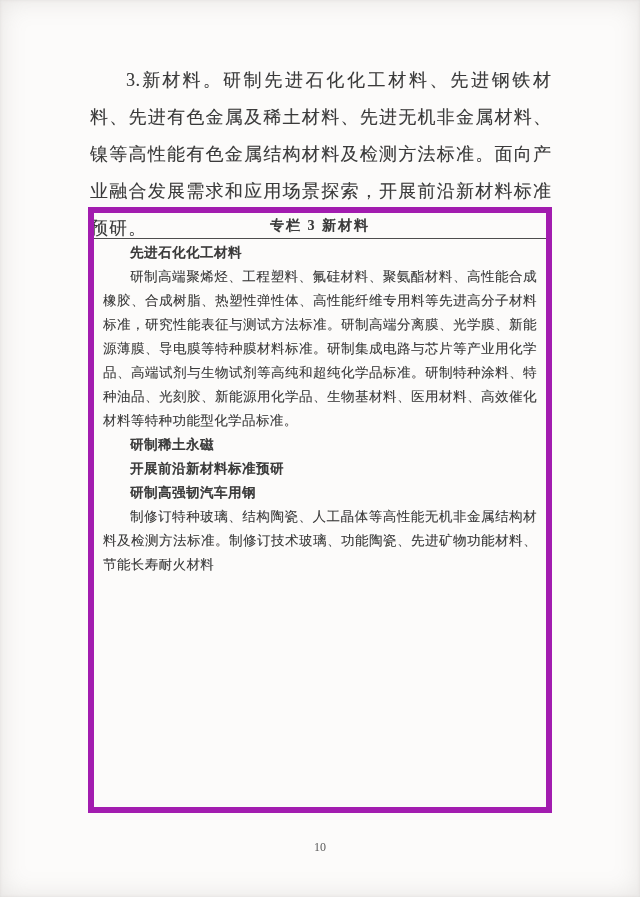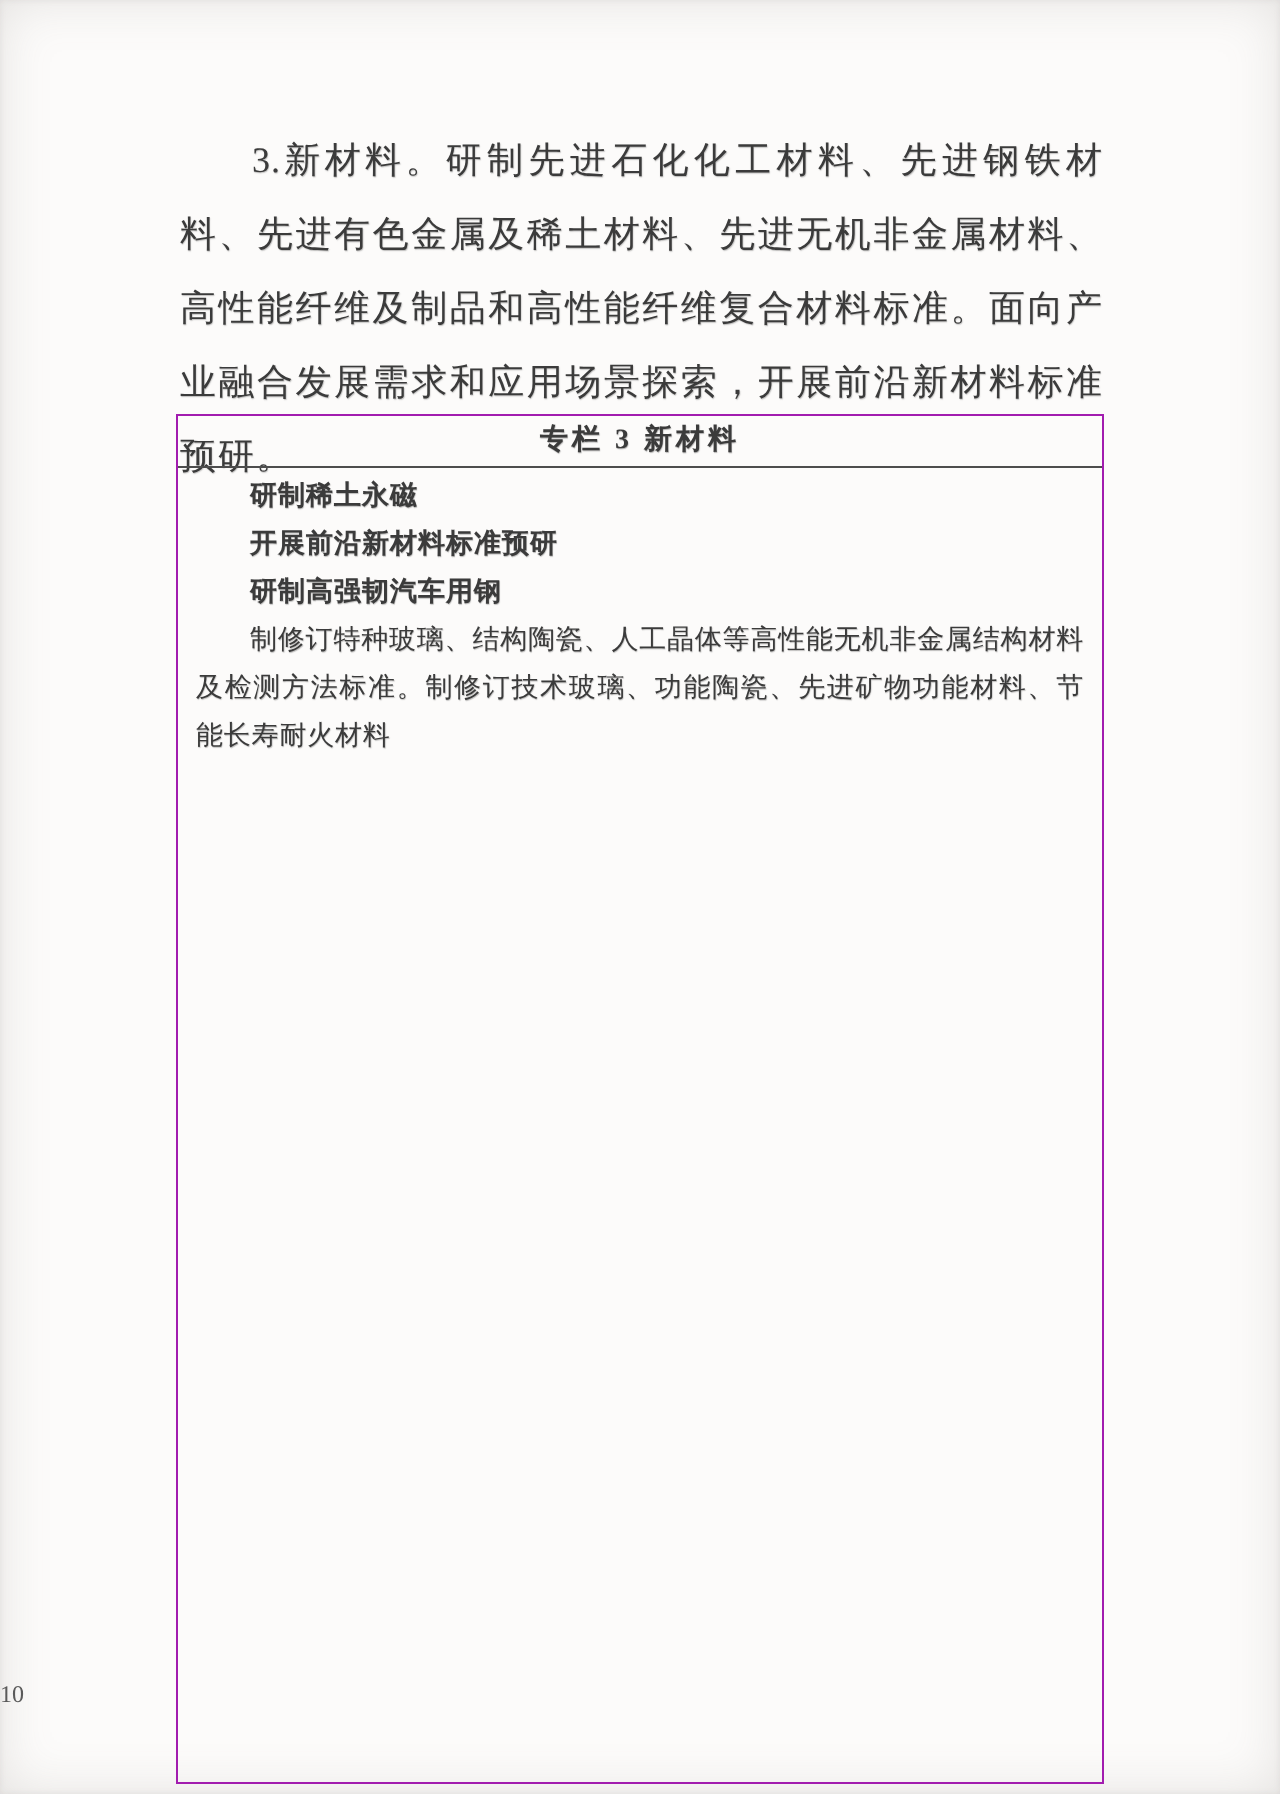--- a/index.html
+++ b/index.html
@@ -26,23 +26,23 @@
     text-align: justify;
     text-indent: 2em;
     text-shadow: 0.3px 0.3px 0.6px rgba(70,70,70,0.35);
   }
   .intro .lead { font-weight: normal; letter-spacing: 0.5px; }
   .box {
     position: absolute;
     top: 207px;
     left: 88px;
     width: 464px;
-    height: 685px;
+    height: 606px;
     box-sizing: border-box;
-    border: 1px solid #a21caf;
+    border: 6px solid #a21caf;
     overflow: hidden;
     background: transparent;
   }
   .box-title {
     box-sizing: border-box;
     height: 26px;
     line-height: 25px;
     border-bottom: 1px solid #4d4d4d;
     text-align: center;
     font-weight: bold;
@@ -65,37 +65,41 @@
     margin: 0;
     text-align: justify;
     text-indent: 2em;
     letter-spacing: 0.4px;
   }
   .page-number {
     position: absolute;
     left: 0;
     right: 0;
     top: 840px;
-    text-align: left;
+    text-align: center;
     font-size: 12px;
     color: #5a5a5a;
     font-family: "Liberation Serif", "DejaVu Serif", serif;
   }
 </style>
 </head>
 <body>
 
 <div class="page">
 
-  <p class="intro"><span class="lead">3.新材料。</span><span>研制先进石化化工材料、先进钢铁材料、先进有色金属及稀土材料、先进无机非金属材料、高性能纤维及制品和高性能纤维复合材料标准。面向产业融合发展需求和应用场景探索，开展前沿新材料标准预研。</span></p>
+  <p class="intro"><span class="lead">3.新材料。</span><span>研制先进石化化工材料、先进钢铁材料、先进有色金属及稀土材料、先进无机非金属材料、镍等高性能有色金属结构材料及检测方法标准。面向产业融合发展需求和应用场景探索，开展前沿新材料标准预研。</span></p>
 
   <div class="box">
     <div class="box-title">专栏 3  新材料</div>
     <div class="box-body">
 
+      <div class="section">
+        <div class="sec-heading">先进石化化工材料</div>
+        <p class="sec-body">研制高端聚烯烃、工程塑料、氟硅材料、聚氨酯材料、高性能合成橡胶、合成树脂、热塑性弹性体、高性能纤维专用料等先进高分子材料标准，研究性能表征与测试方法标准。研制高端分离膜、光学膜、新能源薄膜、导电膜等特种膜材料标准。研制集成电路与芯片等产业用化学品、高端试剂与生物试剂等高纯和超纯化学品标准。研制特种涂料、特种油品、光刻胶、新能源用化学品、生物基材料、医用材料、高效催化材料等特种功能型化学品标准。</p>
+      </div>
 
       <div class="section">
         <div class="sec-heading">研制稀土永磁</div>
       </div>
 
       <div class="section">
         <div class="sec-heading">开展前沿新材料标准预研</div>
       </div>
 
       <div class="section">

